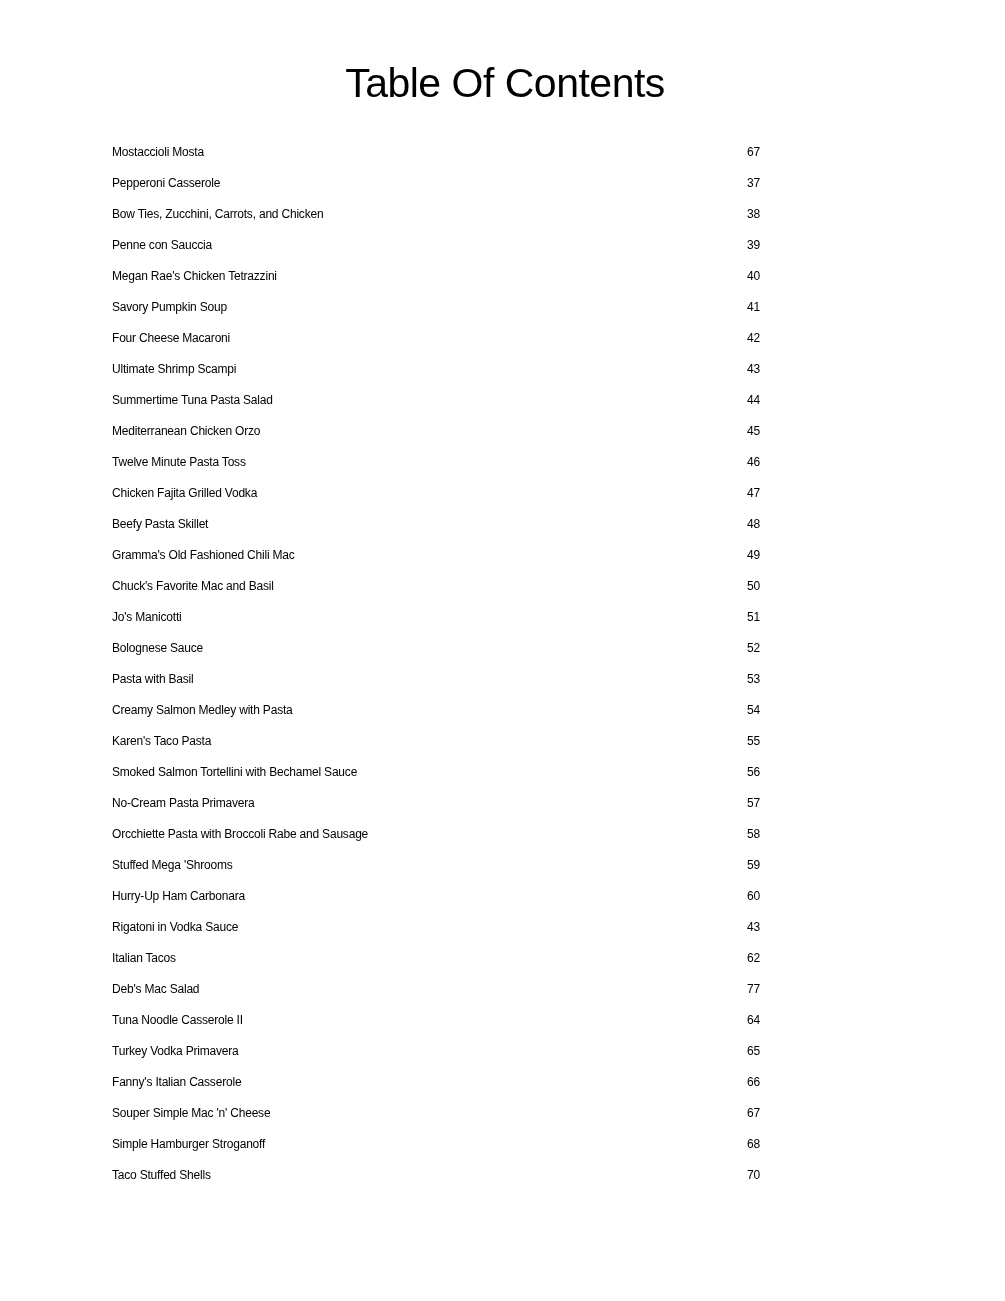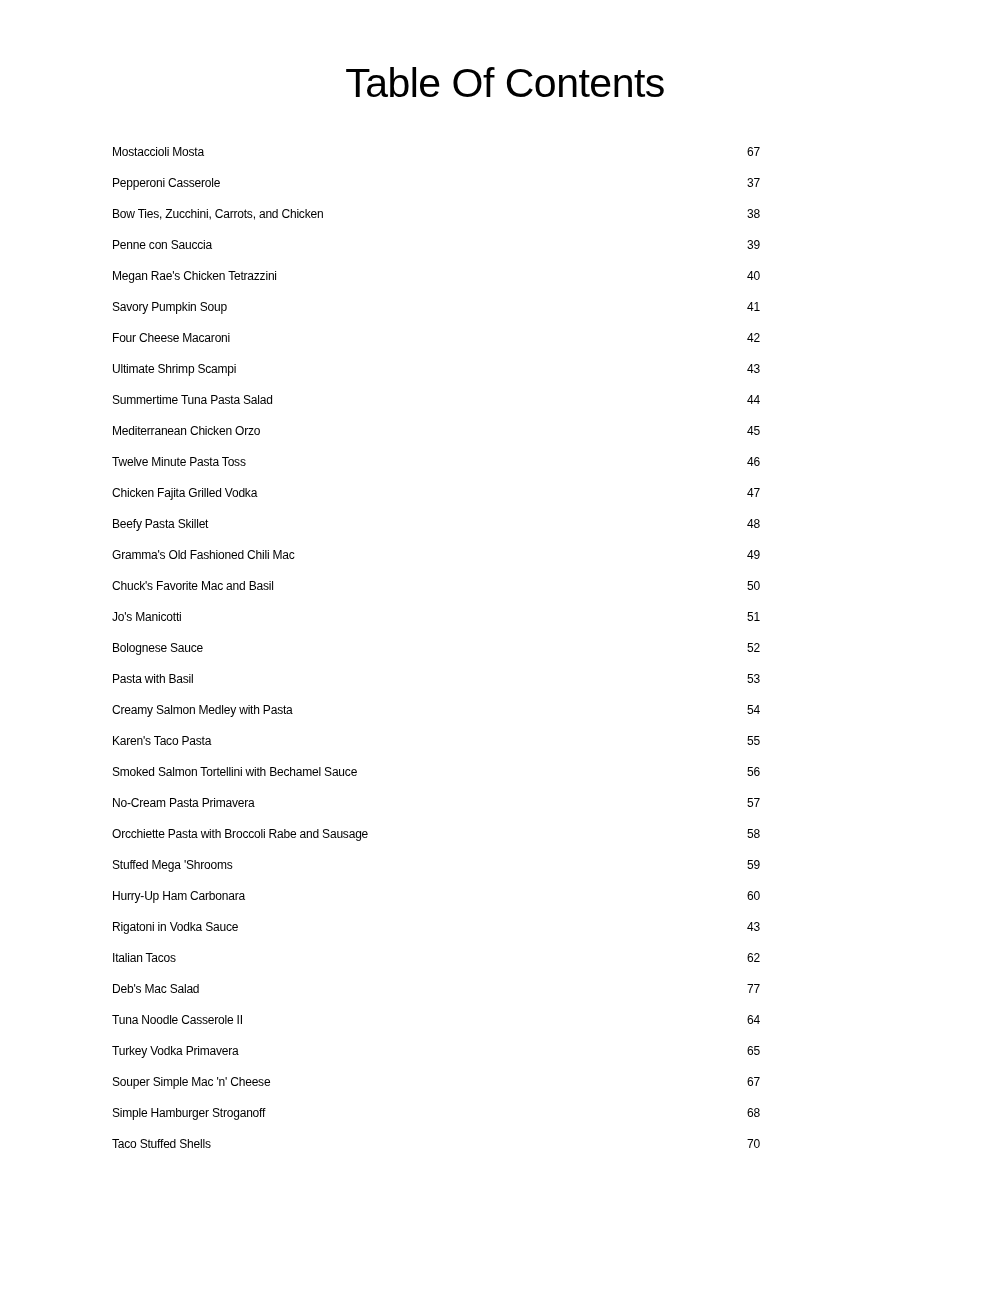--- a/index.html
+++ b/index.html
@@ -172,20 +172,24 @@
     </li>
     <li class="toc-row">
       <span class="toc-title">Tuna Noodle Casserole II</span>
       <span class="toc-page">64</span>
     </li>
     <li class="toc-row">
       <span class="toc-title">Turkey Vodka Primavera</span>
       <span class="toc-page">65</span>
     </li>
     <li class="toc-row">
+      <span class="toc-title">Fanny's Italian Casserole</span>
+      <span class="toc-page">66</span>
+    </li>
+    <li class="toc-row">
       <span class="toc-title">Souper Simple Mac 'n' Cheese</span>
       <span class="toc-page">67</span>
     </li>
     <li class="toc-row">
       <span class="toc-title">Simple Hamburger Stroganoff</span>
       <span class="toc-page">68</span>
     </li>
     <li class="toc-row">
       <span class="toc-title">Taco Stuffed Shells</span>
       <span class="toc-page">70</span>

